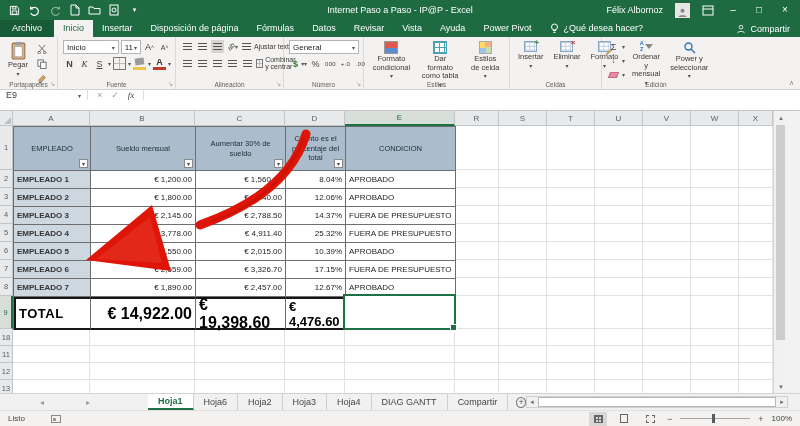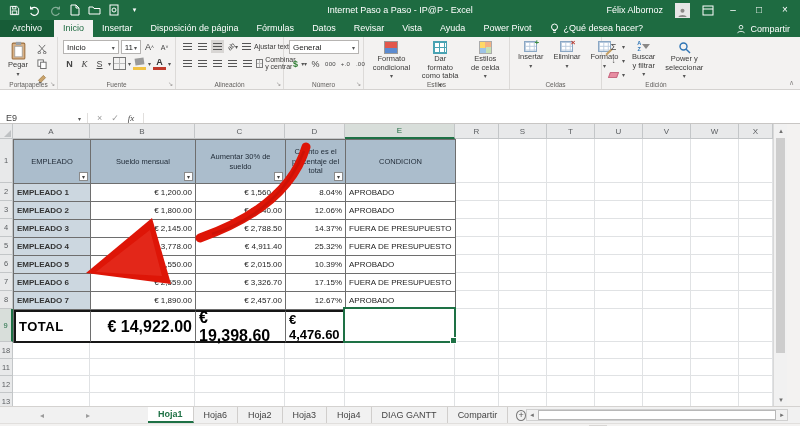--- a/index.html
+++ b/index.html
@@ -73,22 +73,22 @@
   .pencil { position:absolute; bottom:-2px; right:-3px; width:8px; height:2px; background:#C8A165; transform:rotate(-45deg); }
   .eraser { width:9px; height:6px; background:#E78CA1; border:1px solid #c76a82; transform:skewX(-20deg); }
   .azicon { display:flex; align-items:center; gap:1px; }
   .azcol { display:flex; flex-direction:column; font-size:5.5px; font-weight:bold; color:#2E74B5; line-height:1; }
   .funnel { width:0; height:0; border-left:4px solid transparent; border-right:4px solid transparent; border-top:5px solid #8a8886; }
   .collapse { position:absolute; right:6px; bottom:2px; font-size:7px; color:#8a8886; }
   .orienticon { font-size:7px; transform:rotate(-45deg); color:#444; }
   .tinytxt { font-size:6px; color:#444; letter-spacing:.3px; }
 
   
-  .formulabar { height:34px; background:#fff; border-bottom:1px solid #C8C6C4;
-    display:flex; align-items:flex-end; font-size:9px; color:#444; }
+  .formulabar { height:21px; background:#fff; border-bottom:1px solid #C8C6C4;
+    display:flex; align-items:flex-start; font-size:9px; color:#444; }
   .namebox { width:88px; border-right:1px solid #E1DFDD; display:flex; align-items:center;
     justify-content:space-between; padding:0 6px; }
   .fbicons { display:flex; align-items:center; gap:9px; padding:0 9px; border-right:1px solid #E1DFDD; }
   .fx { font-style:italic; font-family:"Liberation Serif",serif; }
   .fbinput { flex:1; }
 
   
   .sheet { position:relative; height:282px; background:#fff; overflow:hidden; }
   .colheads { display:flex; height:15px; background:#E8E9EA; }
   .corner { width:13px; height:15px; border-right:1px solid #C3C6C8; border-bottom:1px solid #C3C6C8; position:relative; background:#E8E9EA; }
@@ -465,21 +465,21 @@
         </span>
     </div>
     <div class="bigbtn" style="width:38px">
       <span class="azicon">
           <span class="azcol">
             <span>A</span>
             <span>Z</span>
           </span>
           <span class="funnel"></span>
         </span>
-      <span>Buscar y filtrar</span>
+      <span>Ordenar y mensual</span>
         <span class="dd">▾</span>
     </div>
     <div class="bigbtn" style="width:44px">
       <svg width="13" height="13" viewBox="0 0 13 13">
           <circle cx="5.5" cy="5.5" r="3.5" fill="none" stroke="#2E74B5" stroke-width="1.4"></circle>
           <line x1="8.2" y1="8.2" x2="12" y2="12" stroke="#2E74B5" stroke-width="1.4"></line>
         </svg>
       <span>Power y seleccionar</span>
         <span class="dd">▾</span>
     </div>

